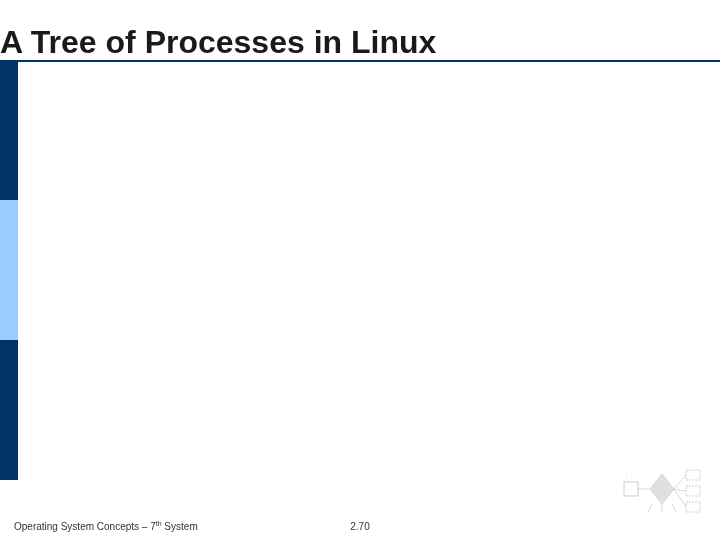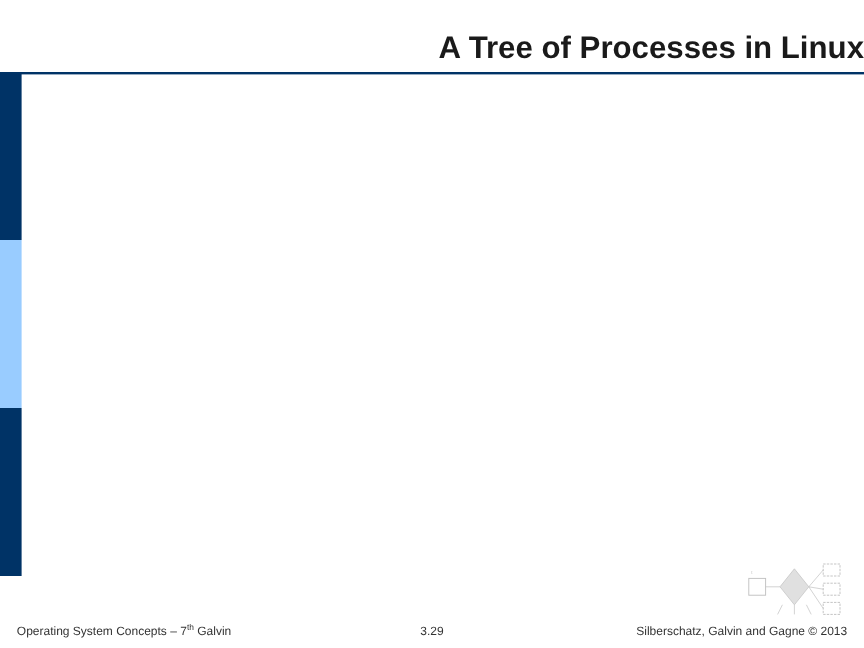--- a/index.html
+++ b/index.html
@@ -30,22 +30,22 @@
     }
     .sidebar-light {
       background: #99ccff;
       flex: 1;
     }
     .title {
       position: absolute;
       top: 24px;
       left: 0;
       width: 100%;
-      text-align: right;
-      font-size: 26px;
+      text-align: left;
+      font-size: 32px;
       font-weight: bold;
       color: #1a1a1a;
     }
     .title-rule {
       position: absolute;
       top: 60px;
       left: 0;
       width: 100%;
       height: 2px;
       background: #003366;
@@ -113,17 +113,16 @@
     <line x1="16" y1="25" x2="28" y2="25" stroke="#999" stroke-width="0.6"></line>
     <line x1="52" y1="25" x2="64" y2="11" stroke="#999" stroke-width="0.6"></line>
     <line x1="52" y1="25" x2="64" y2="27" stroke="#999" stroke-width="0.6"></line>
     <line x1="52" y1="25" x2="64" y2="43" stroke="#999" stroke-width="0.6"></line>
     <text x="4" y="14" font-size="4" fill="#999">t</text>
   </svg>
 </div>
 
 <div class="footer">
   <div class="footer-left">
-    <span>Operating System Concepts – 7</span><sup>th</sup><span> Galvin</span>
+    <span>Operating System Concepts – 7</span><sup>th</sup><span> System</span>
   </div>
-  <div class="footer-center">3.29</div>
-  <div class="footer-right">Silberschatz, Galvin and Gagne © 2013</div>
+  <div class="footer-center">2.70</div>
 </div>
 
 </body></html>

